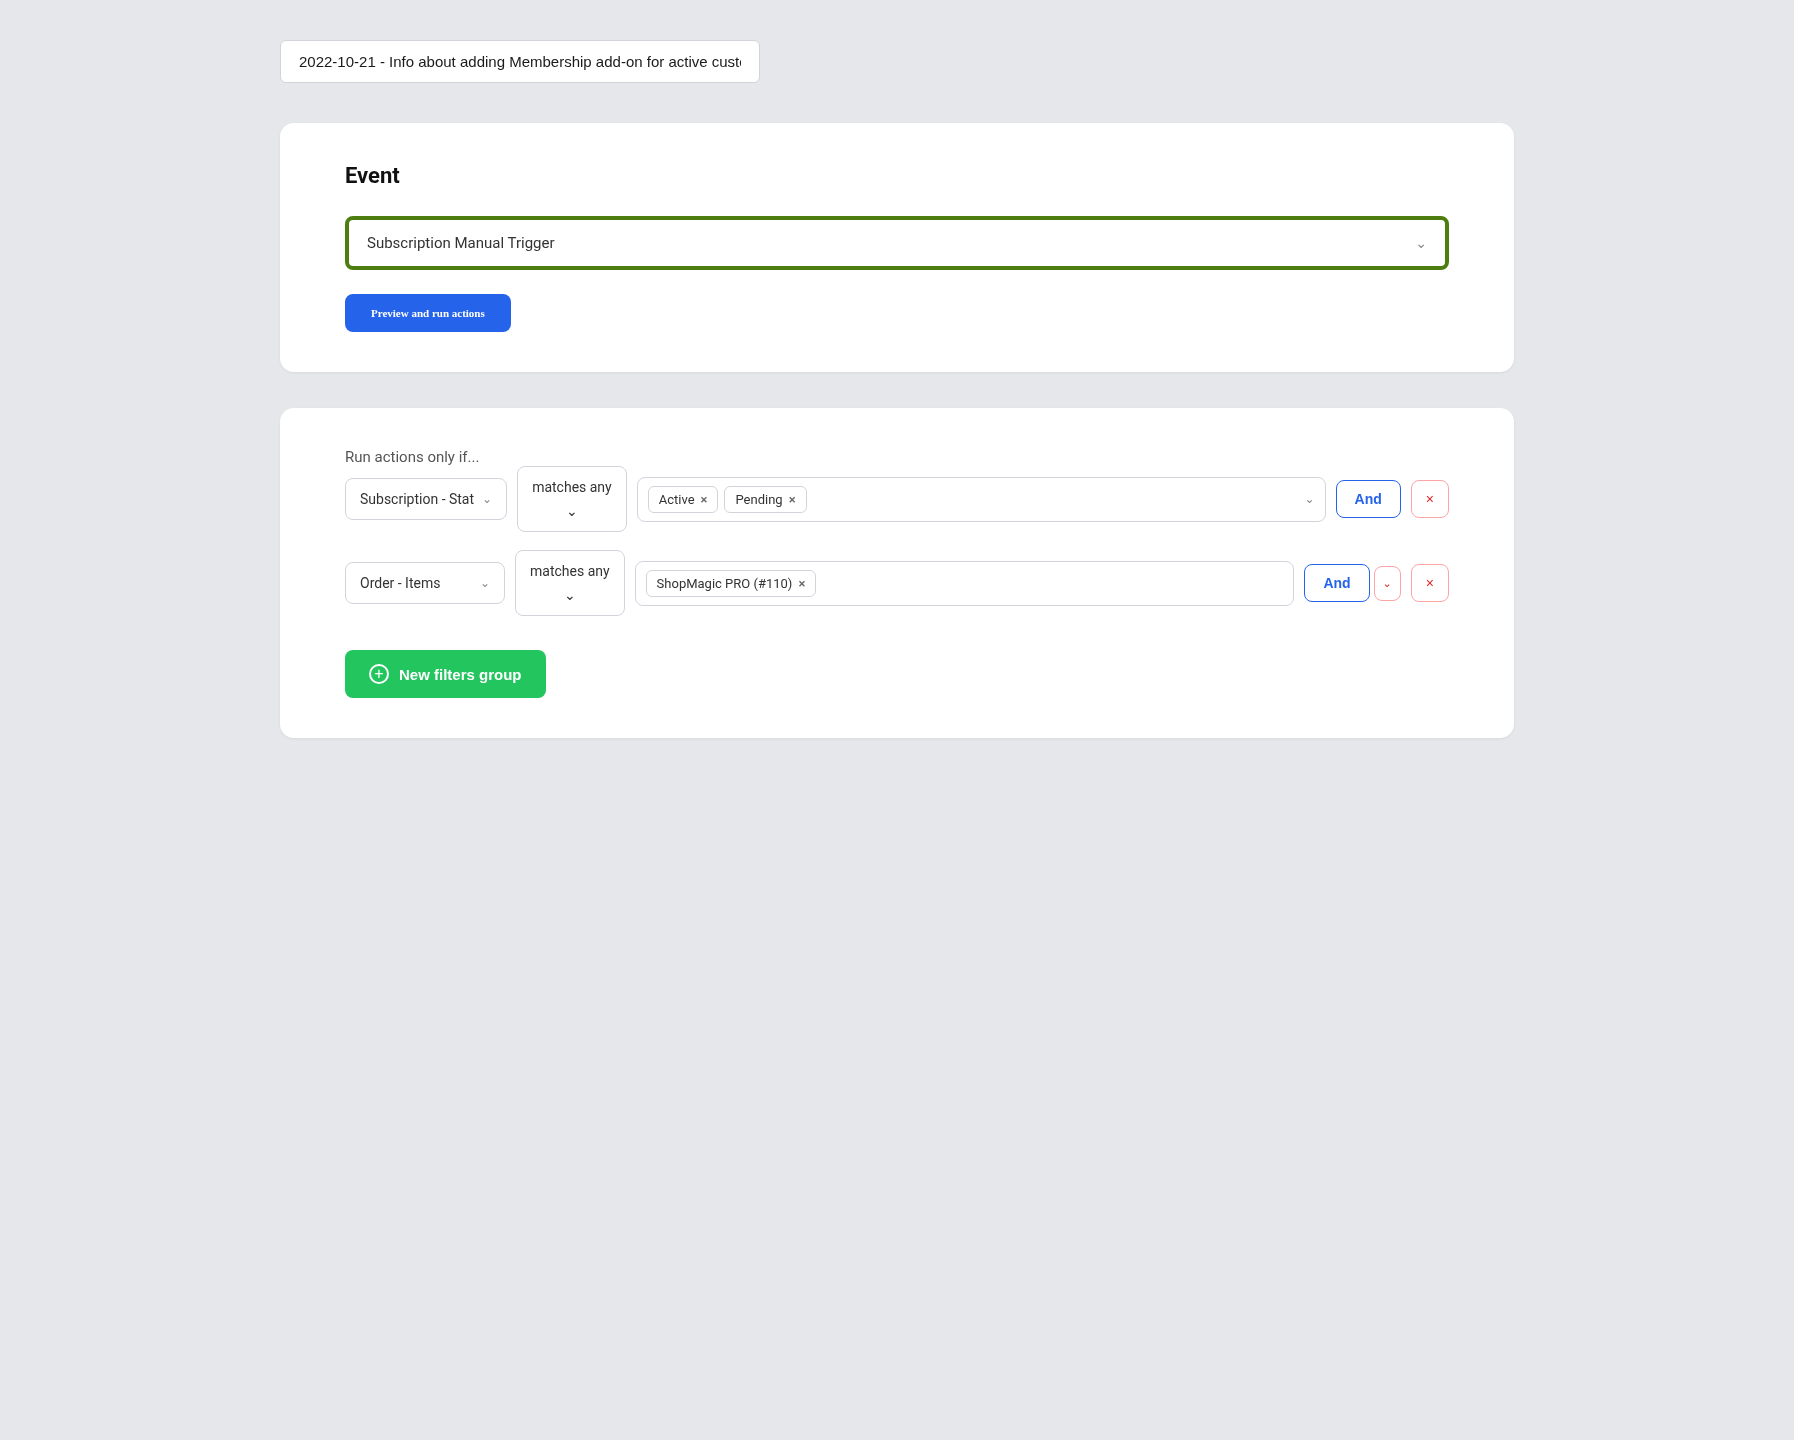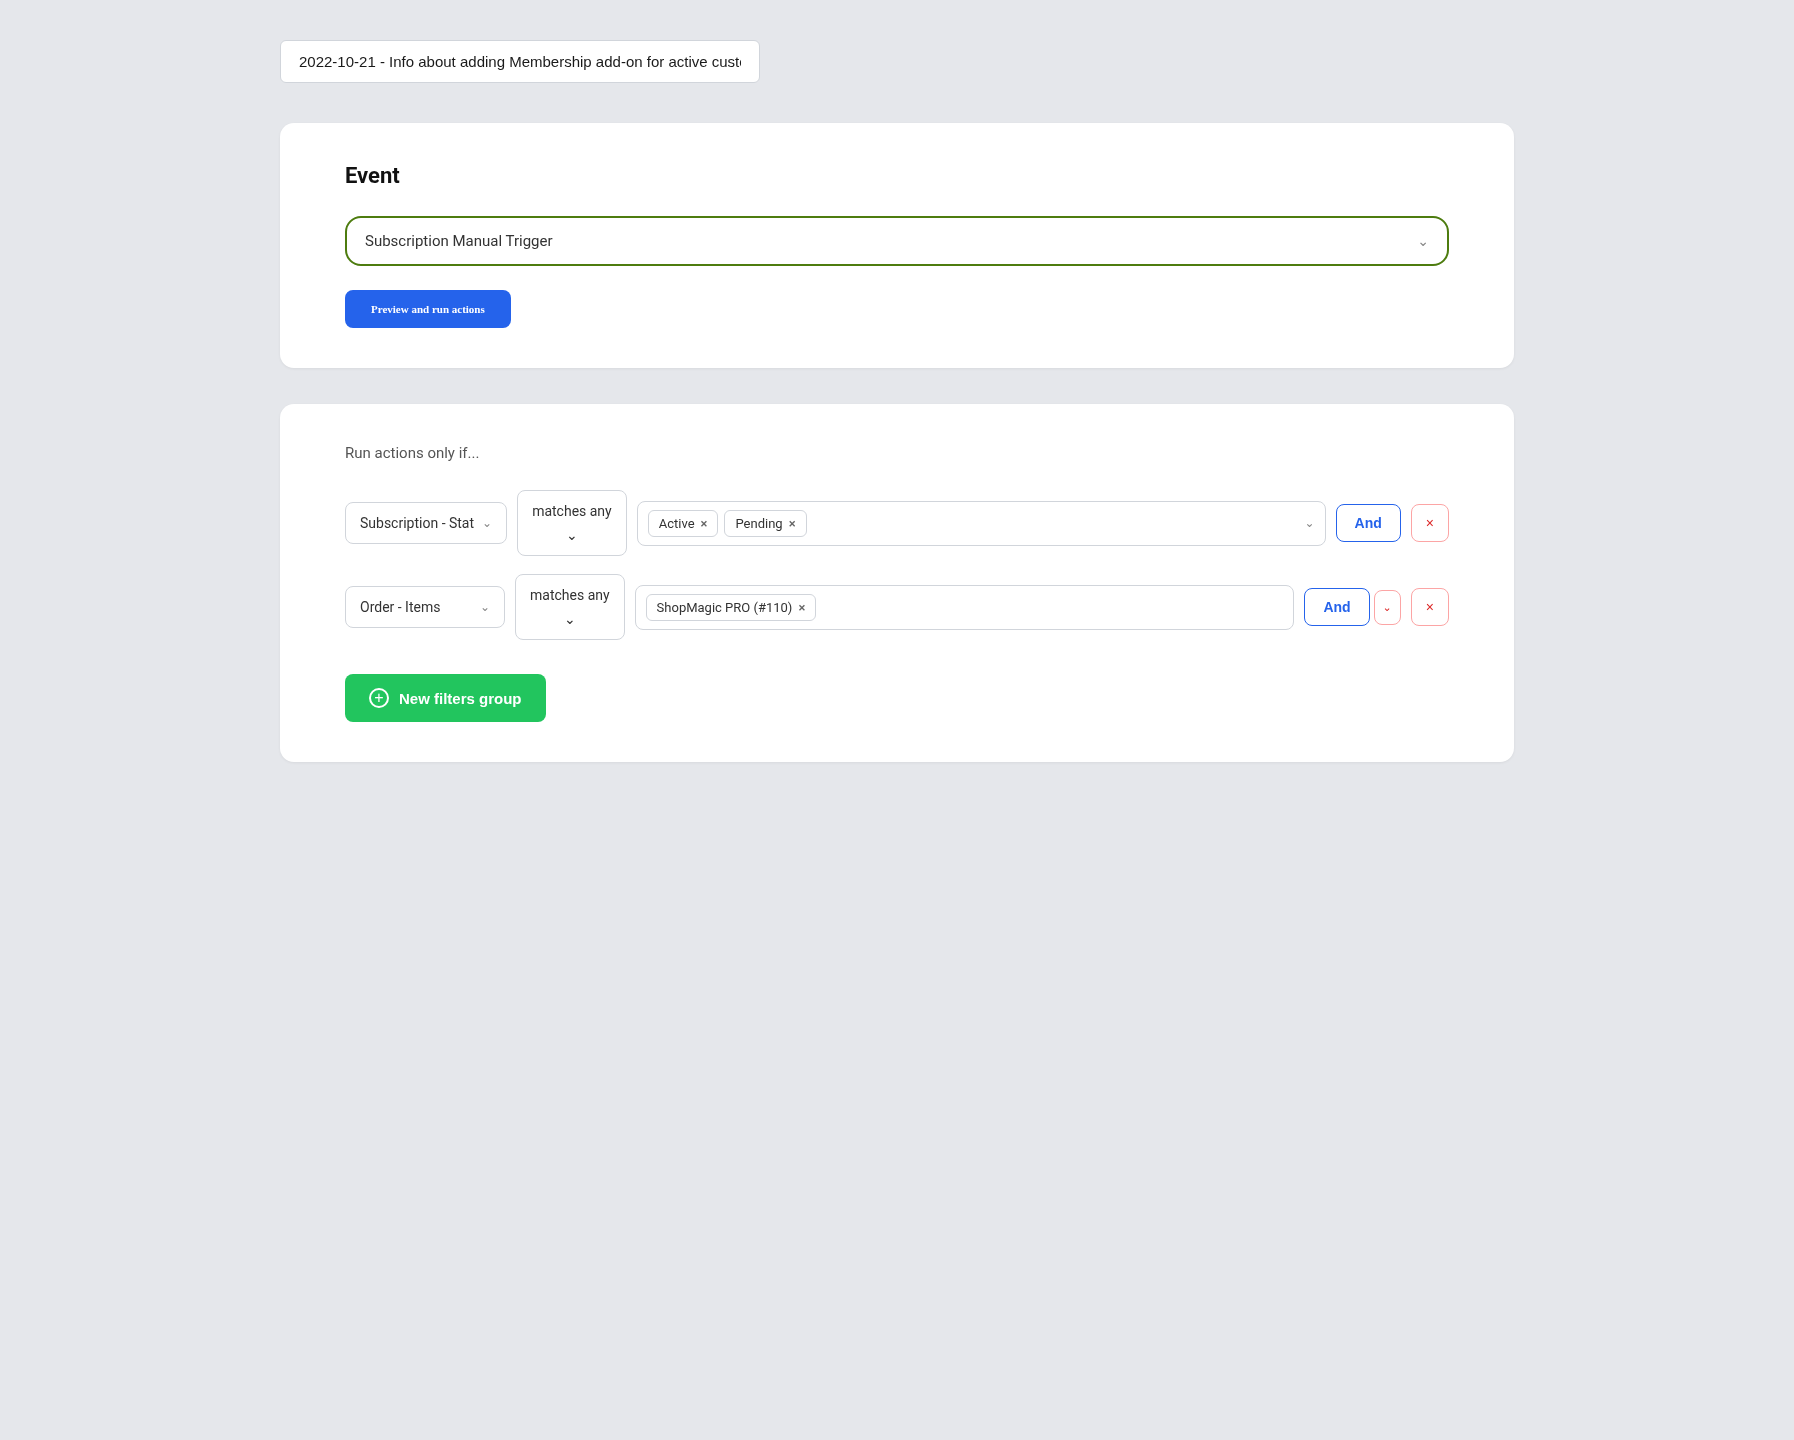--- a/index.html
+++ b/index.html
@@ -47,22 +47,22 @@
     }
 
     .card-title {
       font-size: 22px;
       font-weight: 700;
       margin-bottom: 28px;
       color: #111;
     }
 
     .dropdown-field {
-      border: 2px solid #4d7c0f;
-      border-radius: 16px;
+      border: 4px solid #4d7c0f;
+      border-radius: 8px;
       padding: 14px 18px;
       display: flex;
       align-items: center;
       justify-content: space-between;
       cursor: pointer;
       background: #fff;
       font-size: 15px;
       color: #333;
       margin-bottom: 24px;
     }
@@ -83,21 +83,20 @@
       cursor: pointer;
       display: inline-flex;
       align-items: center;
       gap: 8px;
       font-family: Liberation Serif, serif;
     }
 
     .filters-subtext {
       font-size: 15px;
       color: #555;
-      margin-bottom: 28px;
     }
 
     .filter-row {
       display: flex;
       align-items: center;
       gap: 10px;
       margin-bottom: 18px;
       flex-wrap: nowrap;
     }
 

